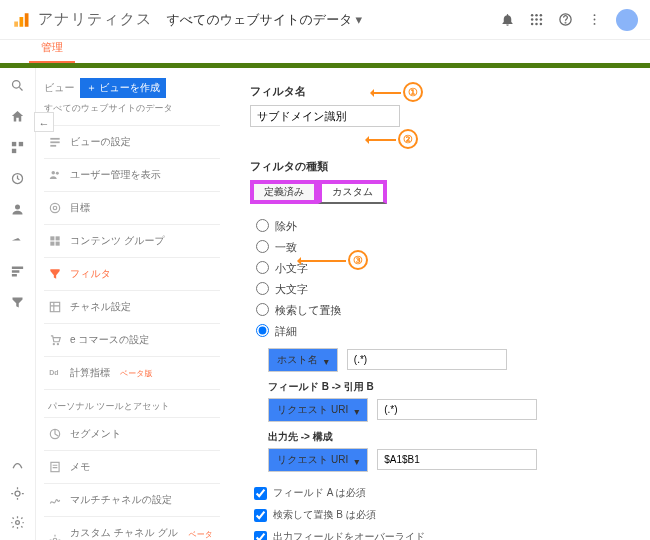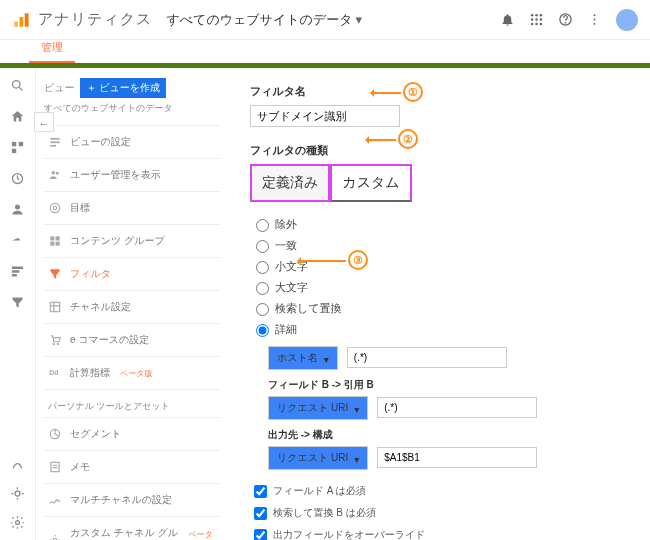--- a/index.html
+++ b/index.html
@@ -27,26 +27,26 @@
 .backarr{position:absolute;left:34px;top:112px;width:20px;height:20px;border:1px solid #ddd;background:#fff;display:flex;align-items:center;justify-content:center;color:#666;cursor:pointer;font-size:11px}
 .menu{list-style:none}
 .menu li{display:flex;align-items:center;gap:8px;padding:9px 4px;border-top:1px solid #eee;color:#777;font-size:10px;cursor:pointer}
 .menu li.active{color:#ff7043}
 .menu li.active .micon{color:#ff7043}
 .micon{width:14px;height:14px;color:#aaa;flex-shrink:0;display:flex;align-items:center;justify-content:center}
 .sect{color:#888;font-size:9px;padding:10px 4px 4px;border-top:1px solid #eee}
 .beta{color:#ff7043;font-size:8px;margin-left:2px}
 .main{flex:1;padding:10px 18px 0 22px;overflow-y:auto;position:relative}
 .flabel{font-size:11px;font-weight:bold;margin:6px 0}
-.txtinput{border:1px solid #ccc;padding:4px 6px;font-size:11px;width:150px;margin-bottom:10px}
+.txtinput{border:1px solid #ccc;padding:4px 6px;font-size:11px;width:150px;margin-bottom:26px}
 .tabsel{display:flex;gap:0;margin-bottom:12px}
-.tabbtn{border:2px solid #d946ef;padding:8px 10px;font-size:14px;background:#f7f7f7;cursor:pointer}
+.tabbtn{border:4px solid #d946ef;padding:1px 10px;font-size:10px;background:#f7f7f7;cursor:pointer}
 .tabbtn.sel{background:#fff;border-bottom:2px solid #666}
 .radios{margin:4px 0 6px 6px}
-.radios label{display:flex;align-items:flex-end;gap:6px;font-size:11px;padding:3px 0;color:#444}
+.radios label{display:flex;align-items:flex-start;gap:6px;font-size:11px;padding:3px 0;color:#444}
 .radios input{margin:0}
 .subfield{margin-left:18px;margin-bottom:10px}
 .subfield .sflabel{font-size:10px;font-weight:bold;margin:8px 0 4px}
 .selbox{border:1px solid #ccc;padding:4px 8px;font-size:10px;background:#3b82f6;display:inline-flex;align-items:flex-end;gap:6px;cursor:pointer}
 .patinput{border:1px solid #ccc;padding:4px 6px;font-size:10px;width:160px;margin-left:6px}
 .chks{margin-left:4px;margin-top:10px}
 .chks label{display:flex;align-items:center;gap:6px;font-size:10px;padding:4px 0;color:#555}
 .callout{position:absolute;border:2px solid #ff8c1a;border-radius:50%;width:20px;height:20px;display:flex;align-items:center;justify-content:center;color:#ff8c1a;font-size:11px;font-weight:bold;background:#fff}
 .arrow{position:absolute;height:2px;background:#ff8c1a}
 .arrow::before{content:"";position:absolute;left:-5px;top:-3px;border:4px solid transparent;border-right-color:#ff8c1a}

